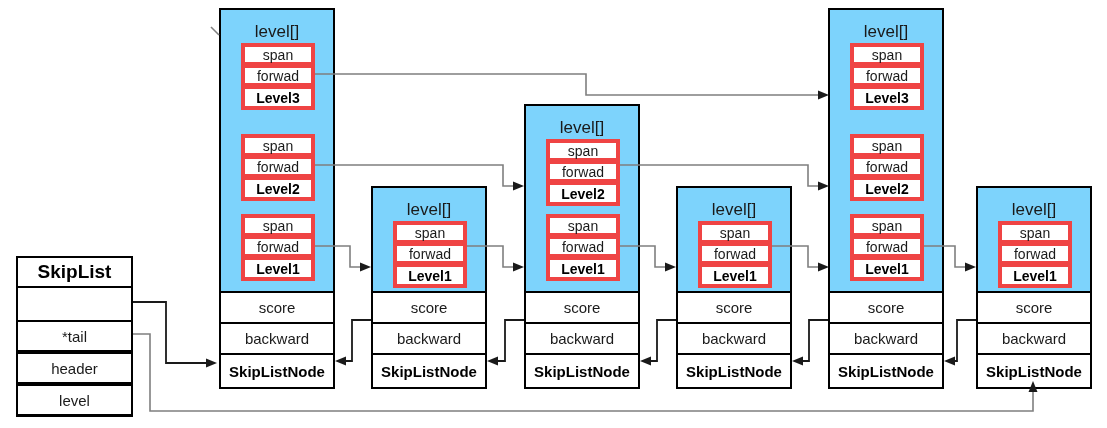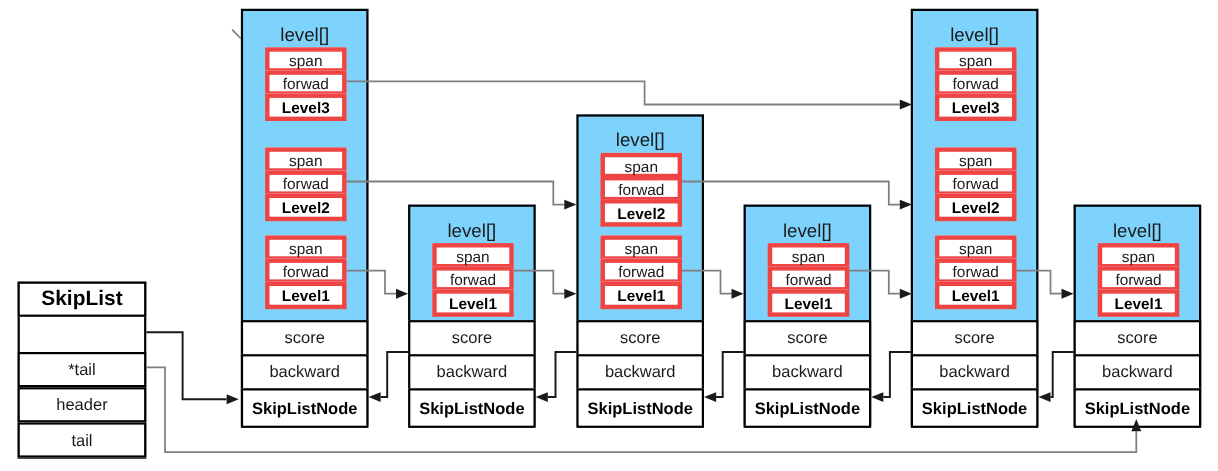--- a/index.html
+++ b/index.html
@@ -40,21 +40,21 @@
 </style>
 </head>
 <body>
 
 <div id="canvas">
 
   <div class="box" id="skiplist-struct">
     <div class="row title" style="top:-2px;">SkipList</div>
     <div class="row" style="top:62px;">*tail</div>
     <div class="row" style="top:94px;">header</div>
-    <div class="row" style="top:126px;">tail</div>
+    <div class="row" style="top:126px;">level</div>
   </div>
 
   <div class="node" id="node-1" style="left:219px;top:8px;width:116px;height:379px;">
     <div class="node-label" style="top:12px;">level[]</div>
 
     <div class="lvlbox" style="left:20px;top:35px;width:74px;height:65px;">
       <div class="lvlrow" style="left:-2px;top:-2px;width:74px;height:23px;">span</div>
       <div class="lvlrow" style="left:-2px;top:19px;width:74px;height:23px;">forwad</div>
       <div class="lvlrow name" style="left:-2px;top:40px;width:74px;height:25px;">Level3</div>
     </div>

